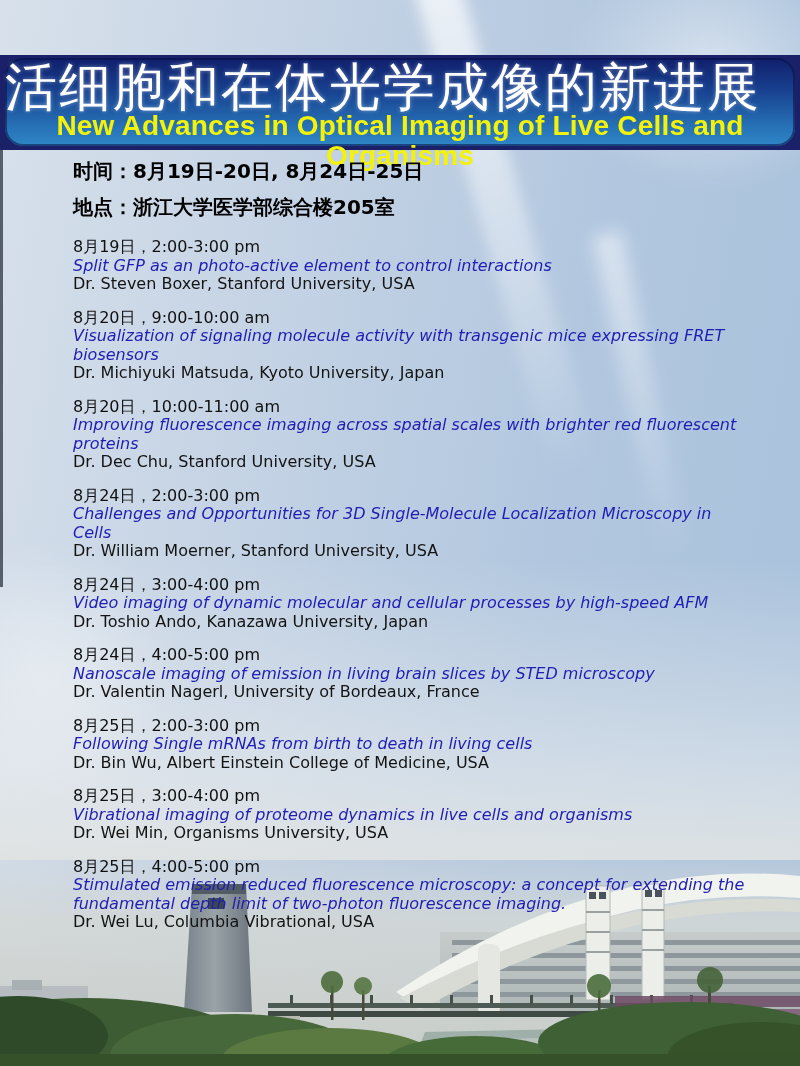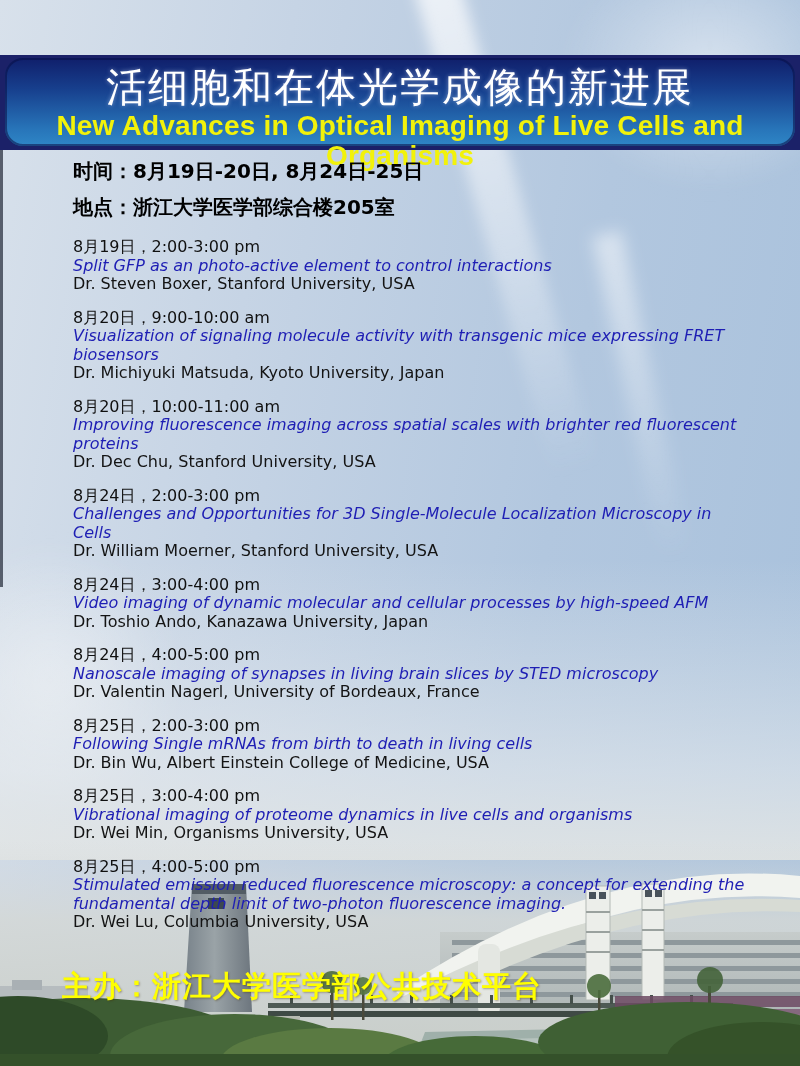--- a/index.html
+++ b/index.html
@@ -20,21 +20,21 @@
   .cloud-lm{position:absolute;left:-80px;top:540px;width:260px;height:280px;border-radius:50%;
     background:radial-gradient(closest-side,rgba(255,255,255,.45),rgba(255,255,255,0));filter:blur(14px);}
   .haze{position:absolute;left:0;top:560px;width:800px;height:300px;
     background:linear-gradient(180deg,rgba(255,255,255,0) 0%,rgba(236,238,238,.55) 70%,rgba(226,229,228,.9) 100%);}
   .left-edge{position:absolute;left:0;top:57px;width:3px;height:530px;background:rgba(18,24,40,.65);}
   
   .banner-bg{position:absolute;left:0;right:0;top:55px;height:95px;background:#1b2168;}
   .banner{position:absolute;left:5px;right:5px;top:58px;height:88px;border-radius:18px;
     background:linear-gradient(180deg,#101f6b 0%,#173f8d 35%,#2876ba 82%,#2f86c6 100%);
     box-shadow:inset 0 0 0 2px rgba(10,14,70,.55);}
-  .title-zh{margin-top:5px;text-align:center;font-size:40px;line-height:48px;color:#ffffff;
+  .title-zh{margin-top:5px;text-align:left;font-size:52px;line-height:48px;color:#ffffff;
     font-weight:500;letter-spacing:2px;text-shadow:0 0 4px rgba(220,230,255,.5);}
   .title-en{text-align:center;font-size:28px;line-height:30px;font-weight:bold;color:#f2f20a;
     font-family:"Liberation Sans","DejaVu Sans",sans-serif;letter-spacing:.2px;}
   
   .content{position:absolute;left:0;top:158px;width:800px;padding-left:73px;box-sizing:border-box;}
   .meta{font-size:20px;font-weight:bold;color:#000;line-height:26px;margin-bottom:10px;}
   .sessions{margin-top:18px;}
   .session{margin-bottom:15px;font-size:16px;line-height:18.5px;color:#141414;max-width:676px;}
   .s-date{color:#101010;}
   .s-talk{color:#1e1eb4;font-style:italic;}
@@ -200,36 +200,35 @@
         <div class="s-talk">Challenges and Opportunities for 3D Single-Molecule Localization  Microscopy in Cells</div>
         <div class="s-speaker">Dr. William Moerner, Stanford University, USA</div>
       </div>
       <div class="session">
         <div class="s-date">8月24日，3:00-4:00 pm</div>
         <div class="s-talk">Video imaging of dynamic molecular and cellular processes by high-speed  AFM</div>
         <div class="s-speaker">Dr. Toshio Ando, Kanazawa University, Japan</div>
       </div>
       <div class="session">
         <div class="s-date">8月24日，4:00-5:00 pm</div>
-        <div class="s-talk">Nanoscale imaging of synapses in living brain slices by STED microscopy</div>
+        <div class="s-talk">Nanoscale imaging of emission in living brain slices by STED microscopy</div>
         <div class="s-speaker">Dr. Valentin Nagerl, University of Bordeaux, France</div>
       </div>
       <div class="session">
         <div class="s-date">8月25日，2:00-3:00 pm</div>
         <div class="s-talk">Following Single mRNAs from birth to death in living cells</div>
         <div class="s-speaker">Dr. Bin Wu, Albert Einstein College of Medicine, USA</div>
       </div>
       <div class="session">
         <div class="s-date">8月25日，3:00-4:00 pm</div>
         <div class="s-talk">Vibrational imaging of proteome dynamics in live cells and organisms</div>
         <div class="s-speaker">Dr. Wei Min, Organisms University, USA</div>
       </div>
       <div class="session">
         <div class="s-date">8月25日，4:00-5:00 pm</div>
         <div class="s-talk">Stimulated emission reduced fluorescence microscopy: a concept for extending the fundamental depth limit of two-photon fluorescence imaging.</div>
-        <div class="s-speaker">Dr. Wei Lu, Columbia University, USA</div>
+        <div class="s-speaker">Dr. Wei Lu, Columbia Vibrational, USA</div>
       </div>
     </div>
   </div>
 
-  <div class="organizer">主办：浙江大学医学部公共技术平台</div>
 
 </div>
 
 </body></html>

